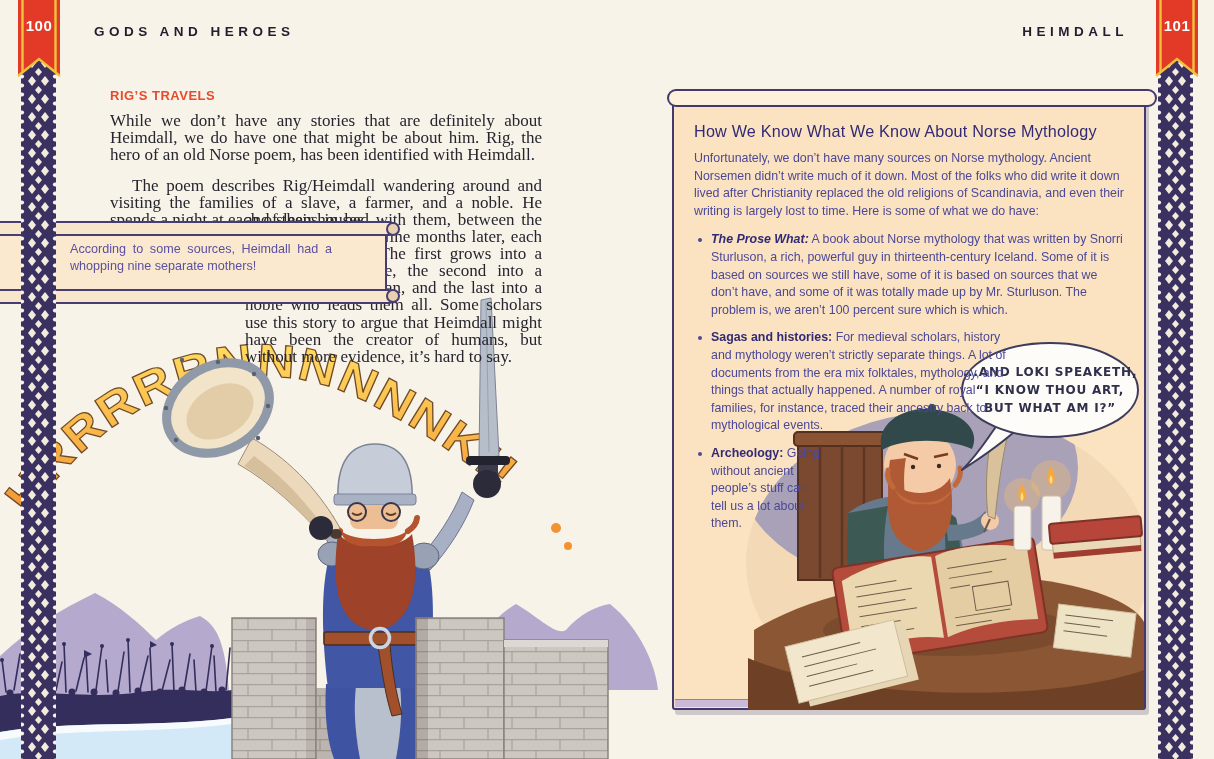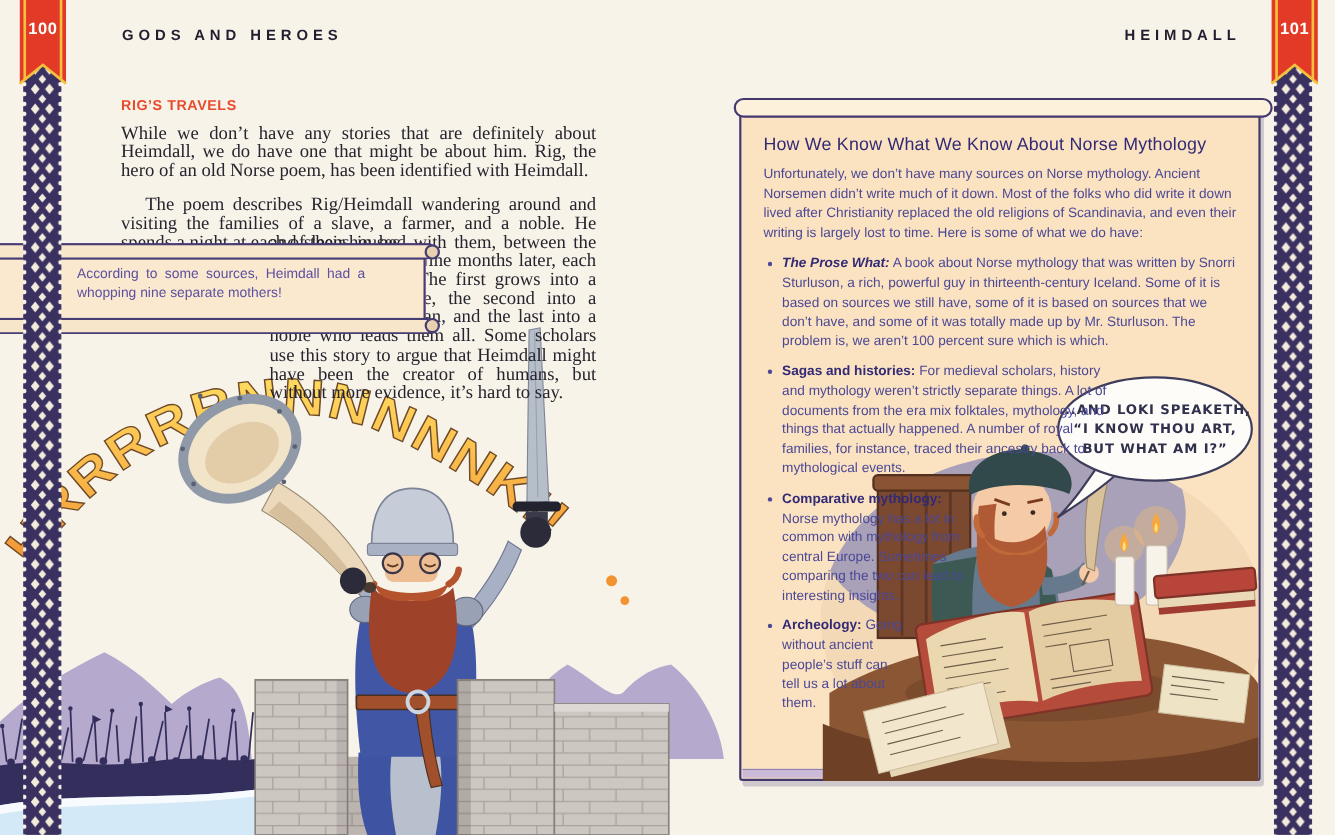--- a/index.html
+++ b/index.html
@@ -7,21 +7,21 @@
        background:#f8f3e9;font-family:"Liberation Sans","DejaVu Sans",sans-serif;}
   
   .chain{position:absolute;top:0;width:35px;height:759px;z-index:5;}
   .chain.left{left:21px;} .chain.right{left:1158px;}
   
   .banner{position:absolute;top:0;width:44px;height:78px;z-index:6;}
   .banner.left{left:17px;} .banner.right{left:1155px;}
   
   .runhead{position:absolute;top:24px;font-size:13.5px;font-weight:900;
            letter-spacing:4.5px;color:#211e2f;z-index:4;}
-  #head-left{left:111px;} #head-right{right:86px;}
+  #head-left{left:94px;} #head-right{right:86px;}
   
   #rig-title{position:absolute;left:110px;top:88px;font-size:13px;font-weight:800;
              letter-spacing:.5px;color:#e84b2c;z-index:3;}
   .serif{font-family:"Liberation Serif","DejaVu Serif",serif;color:#26242e;
          font-size:17px;line-height:17.1px;text-align:justify;}
   #para1{position:absolute;left:110px;top:112px;width:432px;z-index:3;}
   #para2a{position:absolute;left:110px;top:177px;width:432px;text-indent:22px;z-index:3;}
   #para2b{position:absolute;left:245px;top:211px;width:297px;z-index:3;}
   
   #scroll-note{position:absolute;left:0;top:221px;width:400px;height:83px;z-index:3;}
@@ -345,17 +345,16 @@
       <text class="bubtxt" x="352" y="84" text-anchor="middle">BUT WHAT AM I?”</text>
     </g>
   </svg>
 
   <div class="content">
     <h2 id="box-title">How We Know What We Know About Norse Mythology</h2>
     <p id="box-intro" class="boxtext">Unfortunately, we don’t have many sources on Norse mythology. Ancient Norsemen didn’t write much of it down. Most of the folks who did write it down lived after Christianity replaced the old religions of Scandinavia, and even their writing is largely lost to time. Here is some of what we do have:</p>
     <ul class="bullets boxtext">
       <li><span class="term it">The Prose What:</span> <span>A book about Norse mythology that was written by Snorri Sturluson, a rich, powerful guy in thirteenth-century Iceland. Some of it is based on sources we still have, some of it is based on sources that we don’t have, and some of it was totally made up by Mr. Sturluson. The problem is, we aren’t 100 percent sure which is which.</span></li>
       <li class="w3"><span class="term">Sagas and histories:</span> <span>For medieval scholars, history and mythology weren’t strictly separate things. A lot of documents from the era mix folktales, mythology, and things that actually happened. A number of royal families, for instance, traced their ancestry back to mythological events.</span></li>
-      <li class="w4"><span class="term">Comparative mythology:</span> <span>Norse mythology has a lot in common with mythology from central Europe. Sometimes comparing the two can lead to interesting insights.</span></li>
       <li class="w5"><span class="term">Archeology:</span> <span>Going without ancient people’s stuff can tell us a lot about them.</span></li>
     </ul>
   </div>
 </div>
 
 </body></html>

